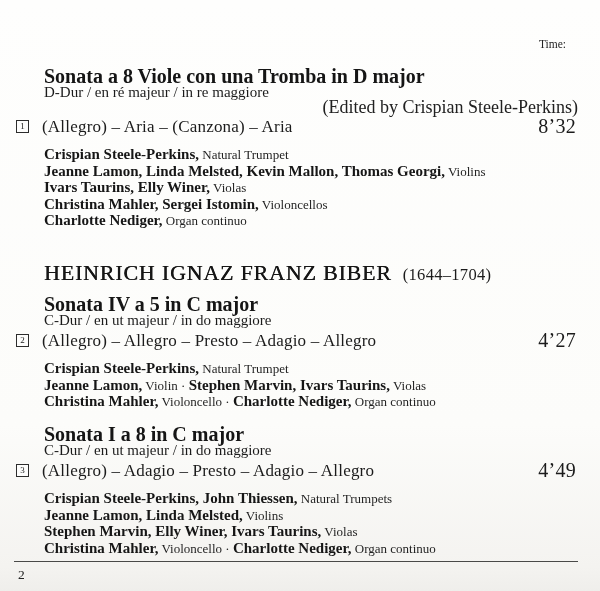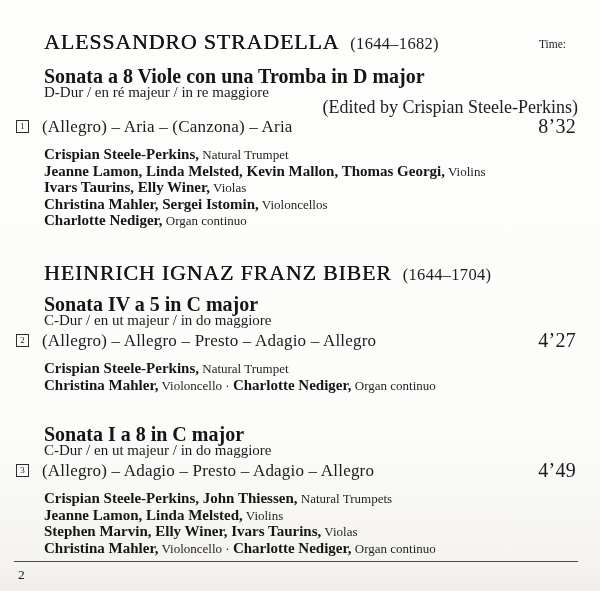--- a/index.html
+++ b/index.html
@@ -63,24 +63,20 @@
   }
   .page-number { position: absolute; left: 18px; top: 567px; font-size: 13.5px; color: #222; }
 </style>
 </head>
 <body>
 
 <div class="page">
 
   <div class="time-label">Time:</div>
 
-  <div class="abs composer" style="top:30px">
-    <span class="composer-name">ALESSANDRO STRADELLA</span>
-    <span class="composer-dates">(1644–1682)</span>
-  </div>
 
   <div class="abs work-title" style="top:68px">Sonata a 8 Viole con una Tromba in D major</div>
   <div class="abs work-keys" style="top:84px">D-Dur / en ré majeur / in re maggiore</div>
   <div class="abs work-note" style="top:100px">(Edited by Crispian Steele-Perkins)</div>
 
   <div class="track-row" style="top:117px">
     <span class="track-box">
         <span>1</span>
       </span>
     <span class="movements">(Allegro) – Aria – (Canzona) – Aria</span>
@@ -106,20 +102,21 @@
   <div class="track-row" style="top:331px">
     <span class="track-box">
         <span>2</span>
       </span>
     <span class="movements">(Allegro) – Allegro – Presto – Adagio – Allegro</span>
     <span class="duration">4’27</span>
   </div>
 
   <div class="abs performers" style="top:360px">
     <div class="pline"><span class="b">Crispian Steele-Perkins,</span><span class="r"> Natural Trumpet</span></div>
+    <div class="pline"><span class="b">Jeanne Lamon,</span><span class="r"> Violin · </span><span class="b">Stephen Marvin, Ivars Taurins,</span><span class="r"> Violas</span></div>
     <div class="pline"><span class="b">Christina Mahler,</span><span class="r"> Violoncello · </span><span class="b">Charlotte Nediger,</span><span class="r"> Organ continuo</span></div>
   </div>
 
   <div class="abs work-title" style="top:426px">Sonata I a 8 in C major</div>
   <div class="abs work-keys" style="top:442px">C-Dur / en ut majeur / in do maggiore</div>
 
   <div class="track-row" style="top:461px">
     <span class="track-box">
         <span>3</span>
       </span>

